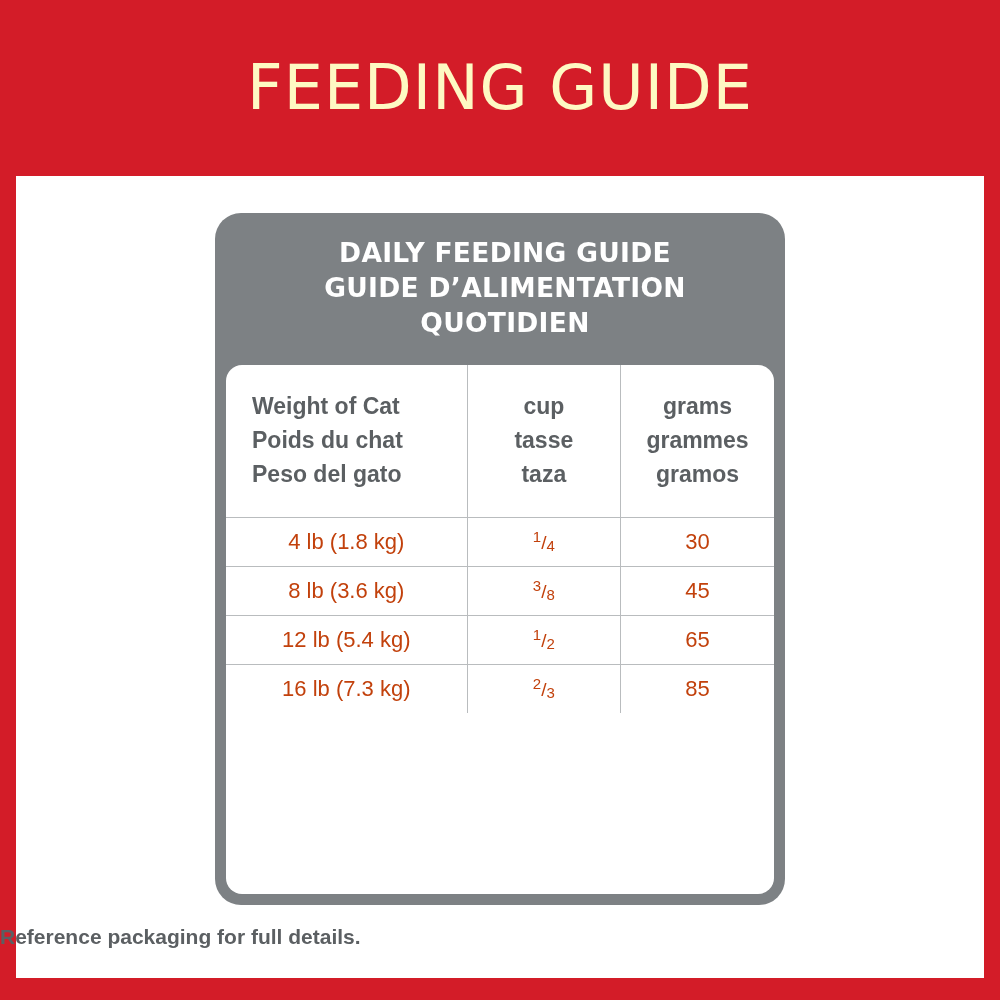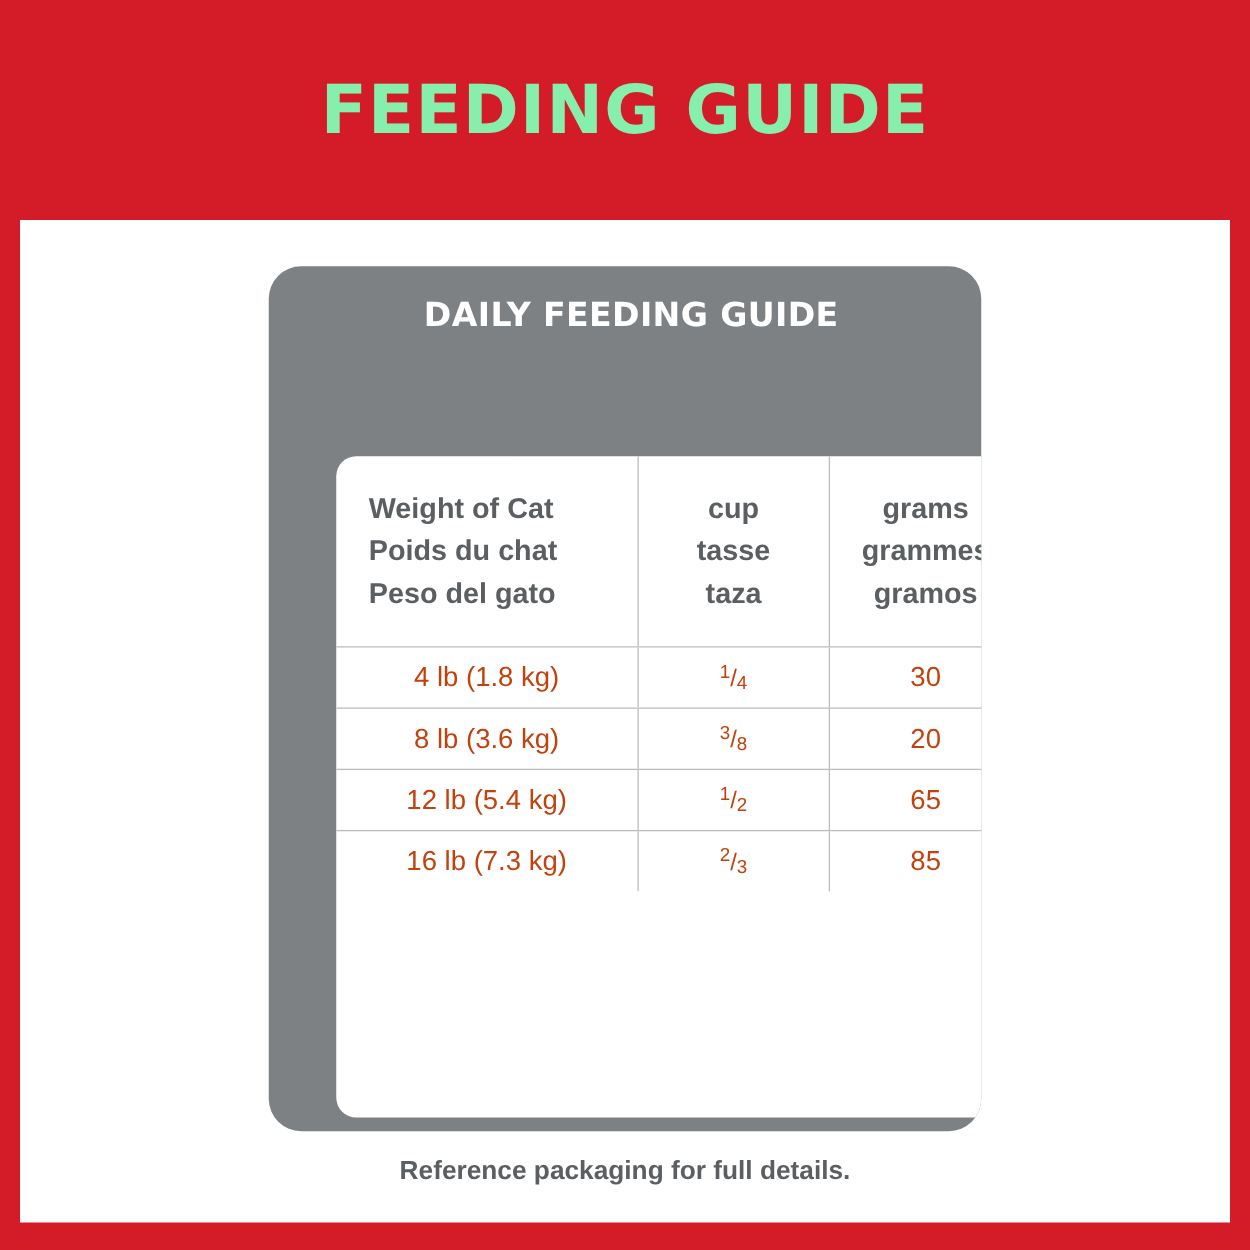--- a/index.html
+++ b/index.html
@@ -32,23 +32,23 @@
     top: 0;
     left: 0;
     width: 1000px;
     height: 176px;
     background: #d31c28;
     display: flex;
     align-items: center;
     justify-content: center;
   }
   .banner-title {
-    color: #86efac;
-    font-size: 54px;
-    font-weight: bold;
+    color: #fef9c3;
+    font-size: 62px;
+    font-weight: normal;
     letter-spacing: 1px;
     line-height: 1;
     text-align: center;
     font-family: "DejaVu Sans", sans-serif;
   }
 
   
   .bottom-bar {
     position: absolute;
     left: 0;
@@ -88,21 +88,20 @@
   
   .table-wrap {
     position: absolute;
     left: 11px;
     top: 152px;
     width: 548px;
     height: 529px;
     background: #ffffff;
     border-radius: 16px;
     overflow: hidden;
-    margin-left: 43px;
   }
 
   table.feeding {
     width: 100%;
     border-collapse: collapse;
     table-layout: fixed;
     color: #5b5f62;
   }
   table.feeding col.c1 { width: 44%; }
   table.feeding col.c2 { width: 28%; }
@@ -150,39 +149,40 @@
     text-align: center;
   }
   .frac sup { font-size: 15px; vertical-align: 0.45em; }
   .frac sub { font-size: 15px; vertical-align: -0.15em; }
 
   .footnote {
     position: absolute;
     left: 0;
     top: 925px;
     width: 1000px;
-    text-align: center;
+    text-align: left;
     color: #5b5f62;
     font-size: 21px;
     font-weight: bold;
   }
 </style>
 </head>
 <body>
 
 <div class="edge-bar-left"></div>
 <div class="edge-bar-right"></div>
 
 <div class="banner">
   <div class="banner-title">FEEDING GUIDE</div>
 </div>
 
 <div class="card">
   <div class="card-header">
     <div>DAILY FEEDING GUIDE</div>
+    <div>GUIDE D’ALIMENTATION QUOTIDIEN</div>
   </div>
 
   <div class="table-wrap">
     <table class="feeding">
       <colgroup>
           <col class="c1">
           <col class="c2">
           <col class="c3">
         </colgroup>
       <thead>
@@ -206,21 +206,21 @@
       </thead>
       <tbody>
         <tr>
           <td class="weight">4 lb (1.8 kg)</td>
           <td class="sep"><span class="frac"><sup>1</sup>/<sub>4</sub></span></td>
           <td class="sep">30</td>
         </tr>
         <tr>
           <td class="weight">8 lb (3.6 kg)</td>
           <td class="sep"><span class="frac"><sup>3</sup>/<sub>8</sub></span></td>
-          <td class="sep">20</td>
+          <td class="sep">45</td>
         </tr>
         <tr>
           <td class="weight">12 lb (5.4 kg)</td>
           <td class="sep"><span class="frac"><sup>1</sup>/<sub>2</sub></span></td>
           <td class="sep">65</td>
         </tr>
         <tr>
           <td class="weight">16 lb (7.3 kg)</td>
           <td class="sep"><span class="frac"><sup>2</sup>/<sub>3</sub></span></td>
           <td class="sep">85</td>

